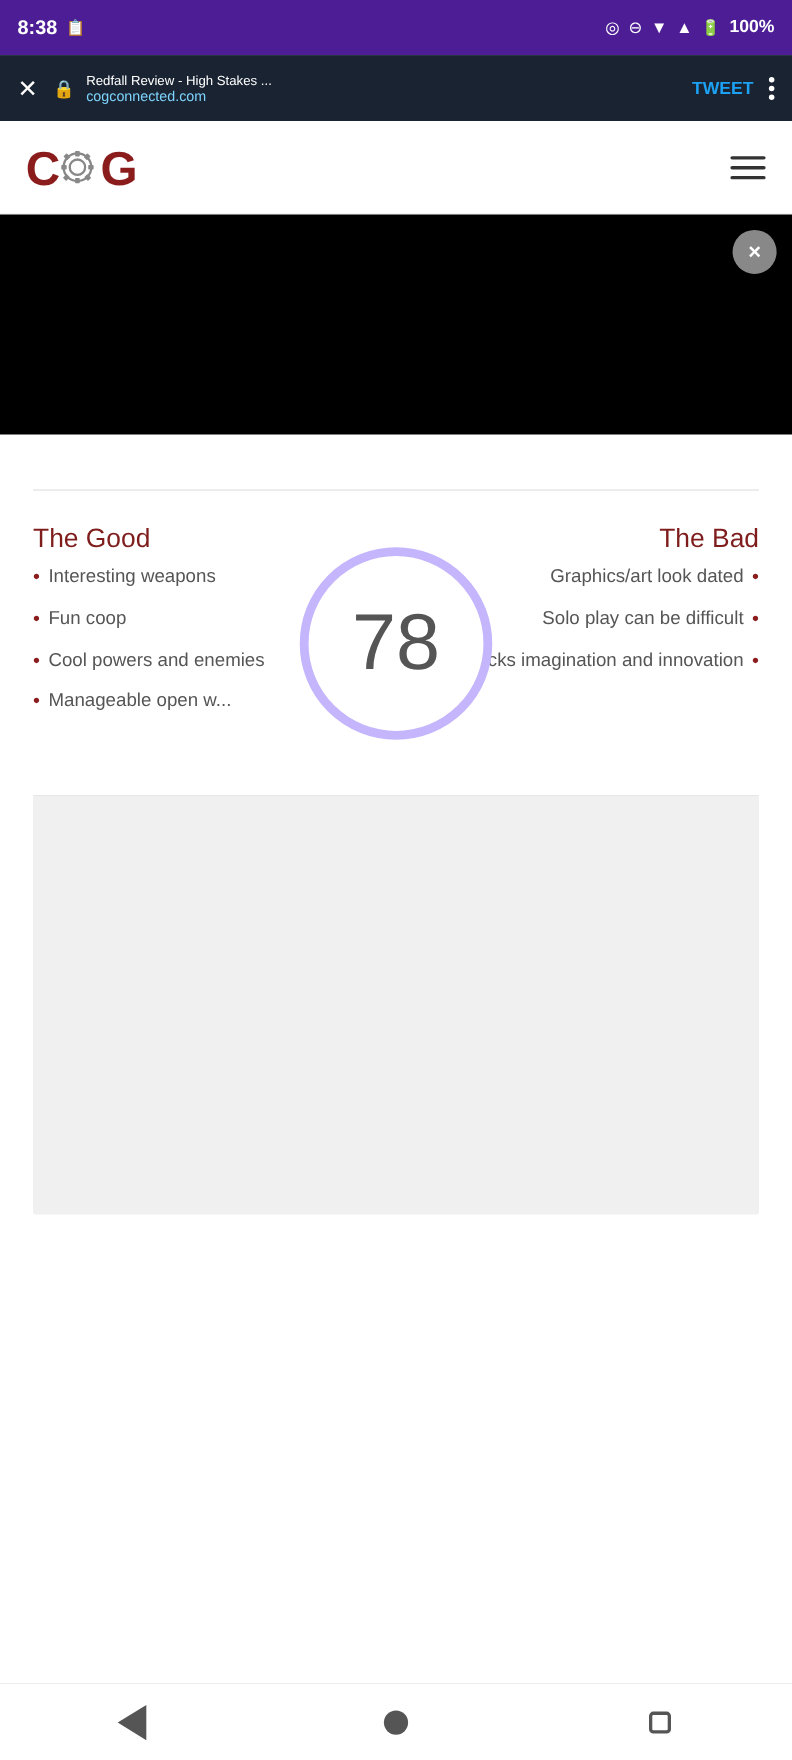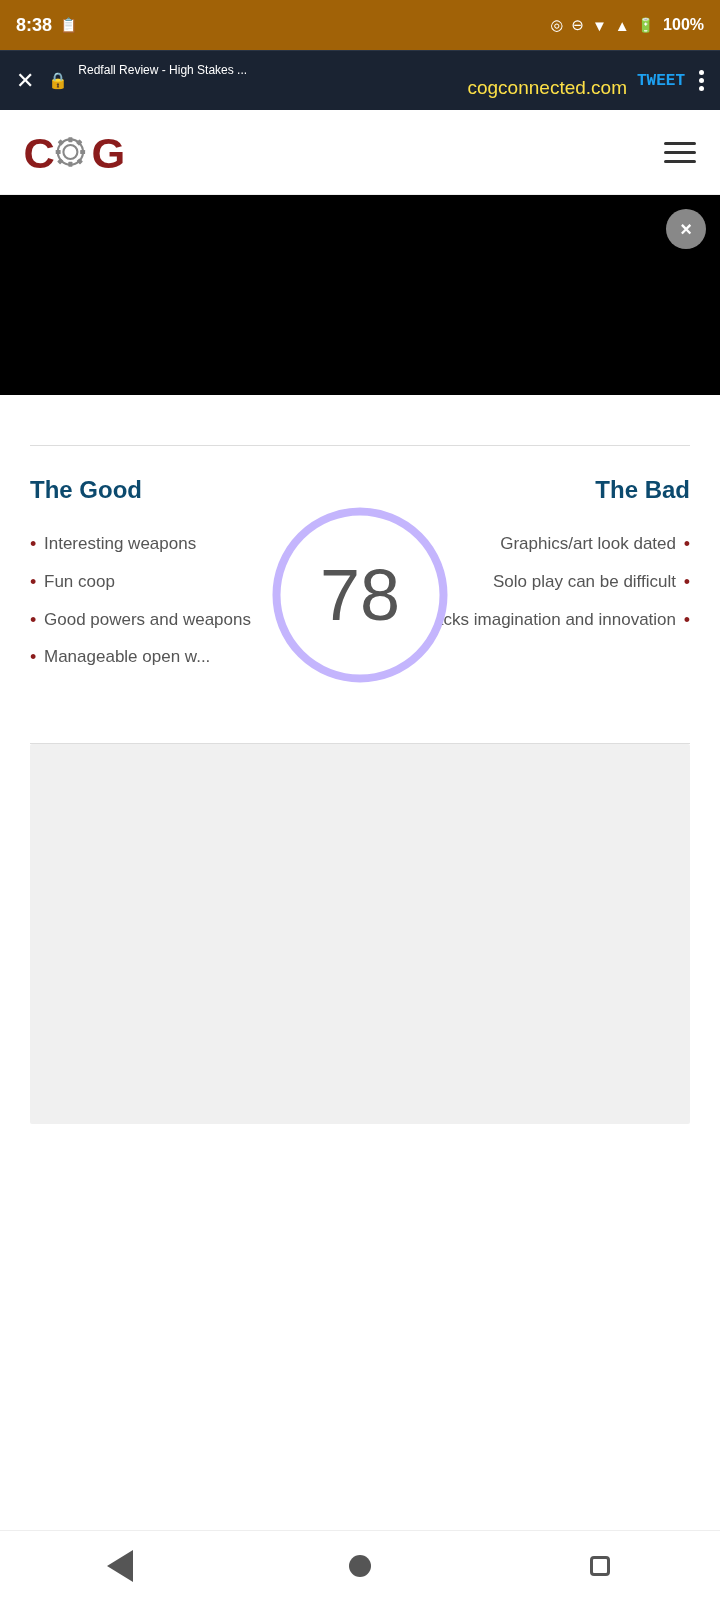--- a/index.html
+++ b/index.html
@@ -8,21 +8,21 @@
     body {
       width: 720px;
       min-height: 1600px;
       font-family: Arial, sans-serif;
       background: #fff;
       overflow-x: hidden;
     }
 
     
     .status-bar {
-      background: #a16207;
+      background: #4c1d95;
       color: #fff;
       display: flex;
       align-items: center;
       justify-content: space-between;
       padding: 8px 16px;
       height: 50px;
     }
     .status-bar-left {
       font-size: 18px;
       font-weight: bold;
@@ -55,30 +55,28 @@
     }
     .browser-url-block {
       flex: 1;
     }
     .browser-title {
       font-size: 12px;
       color: #fff;
       font-weight: 400;
     }
     .browser-domain {
-      font-size: 19px;
-      color: #fde047;
-      text-align: right;
+      font-size: 13px;
+      color: #7dd3fc;
     }
     .browser-tweet {
       color: #1da1f2;
       font-weight: bold;
       font-size: 16px;
       cursor: pointer;
-      font-family: Liberation Mono, monospace;
     }
     .browser-more {
       color: #fff;
       font-size: 22px;
       cursor: pointer;
       display: flex;
       flex-direction: column;
       gap: 3px;
       padding: 4px;
     }
@@ -179,23 +177,23 @@
     }
 
     .bad-column {
       flex: 1;
       padding-left: 20px;
       text-align: right;
     }
 
     .column-title {
       font-size: 24px;
-      color: #0c4a6e;
-      margin-bottom: 28px;
-      font-weight: 700;
+      color: #7f1d1d;
+      margin-bottom: 8px;
+      font-weight: 400;
     }
 
     .bullet-list {
       list-style: none;
       padding: 0;
     }
 
     .bullet-list li {
       font-size: 17px;
       color: #555;
@@ -404,21 +402,21 @@
     </div>
   </div>
 
   <div class="review-columns">
 
     <div class="good-column">
       <h2 class="column-title">The Good</h2>
       <ul class="bullet-list">
         <li>Interesting weapons</li>
         <li>Fun coop</li>
-        <li>Good powers and weapons</li>
+        <li>Cool powers and enemies</li>
         <li>Manageable open w...</li>
       </ul>
     </div>
 
     <div class="bad-column">
       <h2 class="column-title">The Bad</h2>
       <ul class="bullet-list">
         <li>Graphics/art look dated</li>
         <li>Solo play can be difficult</li>
         <li>Lacks imagination and innovation</li>

